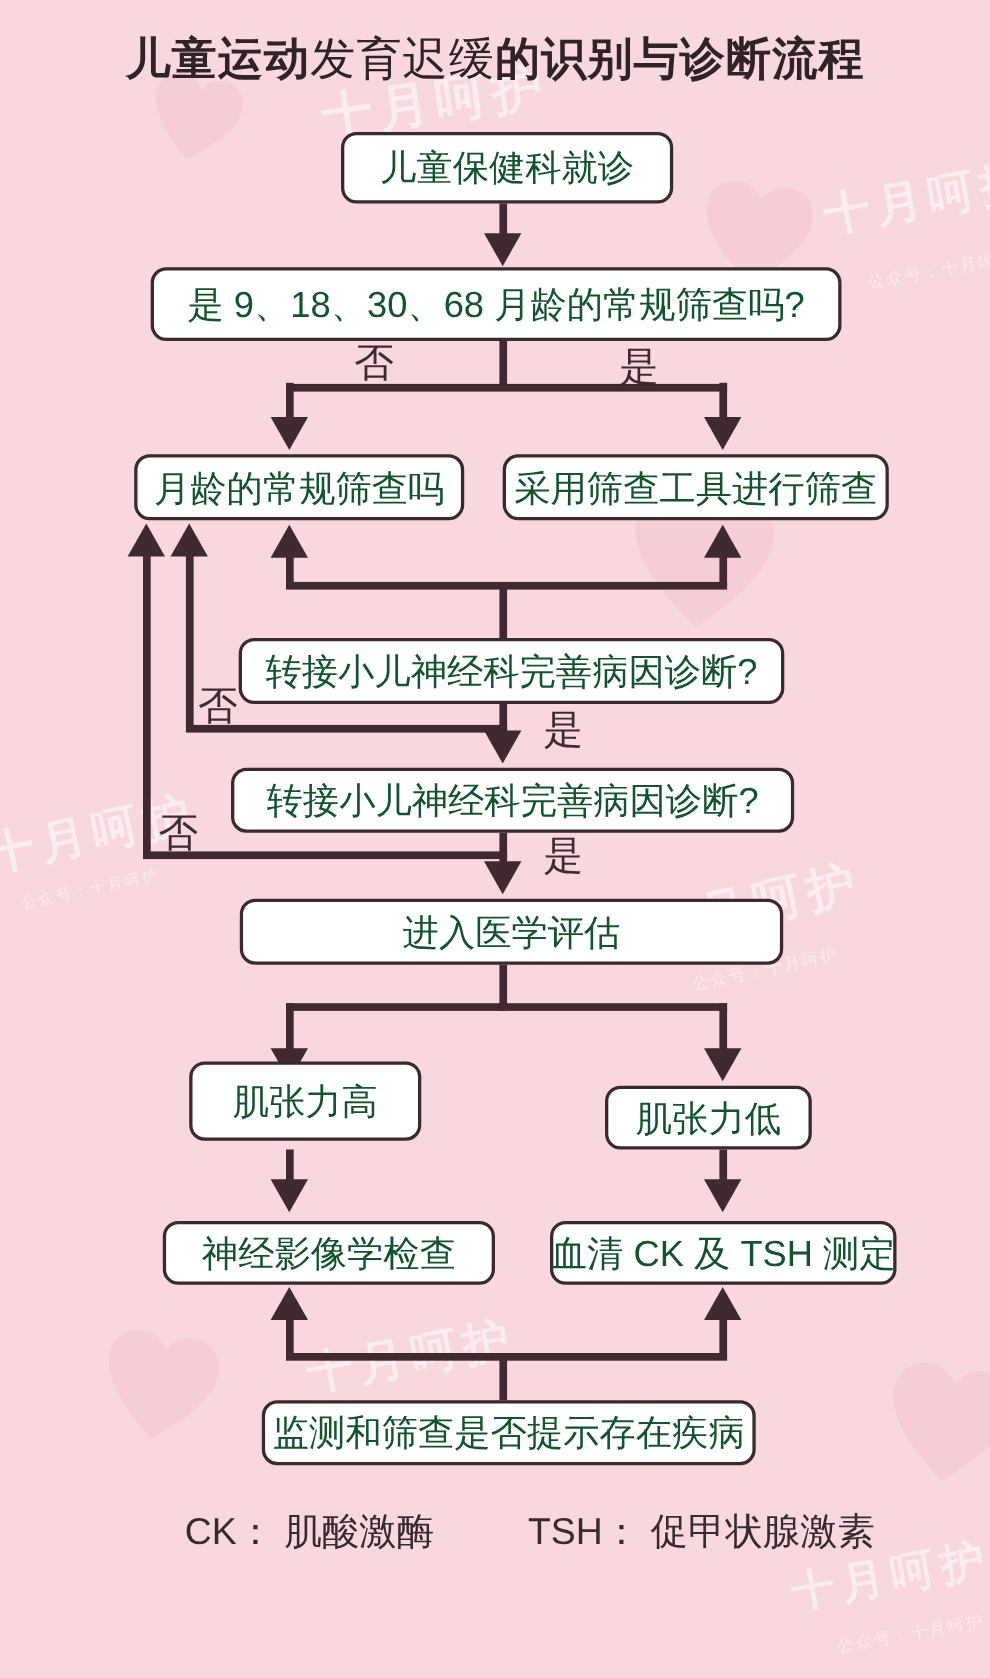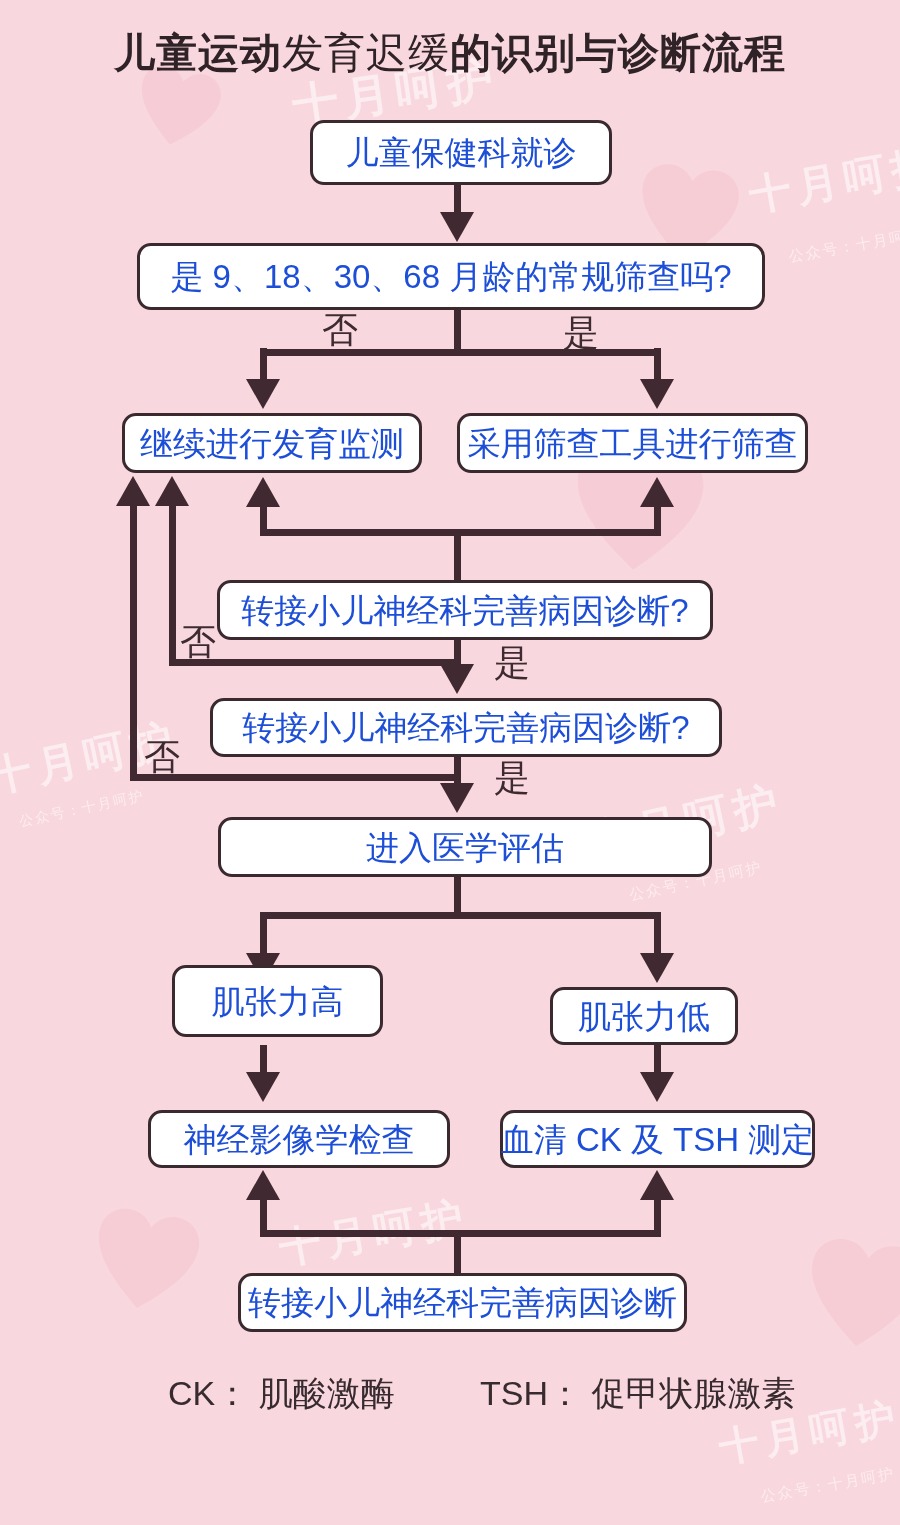--- a/index.html
+++ b/index.html
@@ -30,21 +30,21 @@
   .title{
     position:absolute;left:0;top:26px;width:900px;text-align:center;
     font-size:41px;font-weight:bold;color:#2f2327;letter-spacing:1px;
   }
   .title .xb{font-weight:400;}
   
   .node{
     position:absolute;background:var(--box-fill);
     border:3px solid #3a2a30;border-radius:14px;
     display:flex;align-items:center;justify-content:center;
-    font-size:33px;color:#1d4ed8;line-height:1;white-space:nowrap;
+    font-size:33px;color:#14532d;line-height:1;white-space:nowrap;
     box-sizing:border-box;
   }
   
   .v{position:absolute;width:7px;background:var(--line);}
   .h{position:absolute;height:7px;background:var(--line);}
   .ad{position:absolute;width:0;height:0;
       border-left:17px solid transparent;border-right:17px solid transparent;
       border-top:30px solid var(--line);}
   .au{position:absolute;width:0;height:0;
       border-left:17px solid transparent;border-right:17px solid transparent;
@@ -150,30 +150,30 @@
 
   <div class="h" style="left:259.5px;top:1229.5px;width:401px"></div>
   <div class="v" style="left:259.5px;top:1200px;height:33px"></div>
   <div class="au" style="left:246px;top:1170px"></div>
   <div class="v" style="left:653.5px;top:1200px;height:33px"></div>
   <div class="au" style="left:640px;top:1170px"></div>
   <div class="v" style="left:453.5px;top:1233px;height:40px"></div>
 
   <div class="node" style="left:310px;top:120px;width:302px;height:65px">儿童保健科就诊</div>
   <div class="node" style="left:137px;top:243px;width:628px;height:67px">是 9、18、30、68 月龄的常规筛查吗?</div>
-  <div class="node" style="left:122px;top:413px;width:300px;height:60px">继续进行发育监测</div>
+  <div class="node" style="left:122px;top:413px;width:300px;height:60px">月龄的常规筛查吗</div>
   <div class="node" style="left:457px;top:413px;width:351px;height:60px">采用筛查工具进行筛查</div>
   <div class="node" style="left:217px;top:580px;width:496px;height:60px">转接小儿神经科完善病因诊断?</div>
   <div class="node" style="left:210px;top:698px;width:512px;height:59px">转接小儿神经科完善病因诊断?</div>
   <div class="node" style="left:218px;top:817px;width:494px;height:60px">进入医学评估</div>
   <div class="node" style="left:172px;top:965px;width:211px;height:72px">肌张力高</div>
   <div class="node" style="left:550px;top:987px;width:188px;height:58px">肌张力低</div>
   <div class="node" style="left:148px;top:1110px;width:302px;height:58px">神经影像学检查</div>
   <div class="node" style="left:500px;top:1110px;width:315px;height:58px">血清 CK 及 TSH 测定</div>
-  <div class="node" style="left:238px;top:1273px;width:449px;height:59px">转接小儿神经科完善病因诊断</div>
+  <div class="node" style="left:238px;top:1273px;width:449px;height:59px">监测和筛查是否提示存在疾病</div>
 
   <div class="blabel" style="left:322px;top:312px">否</div>
   <div class="blabel" style="left:563px;top:315px">是</div>
   <div class="blabel" style="left:180px;top:624px">否</div>
   <div class="blabel" style="left:494px;top:645px">是</div>
   <div class="blabel" style="left:144px;top:739px">否</div>
   <div class="blabel" style="left:494px;top:760px">是</div>
 
   <div class="legend" style="left:168px;top:1376px">CK： 肌酸激酶</div>
   <div class="legend" style="left:480px;top:1376px">TSH： 促甲状腺激素</div>

